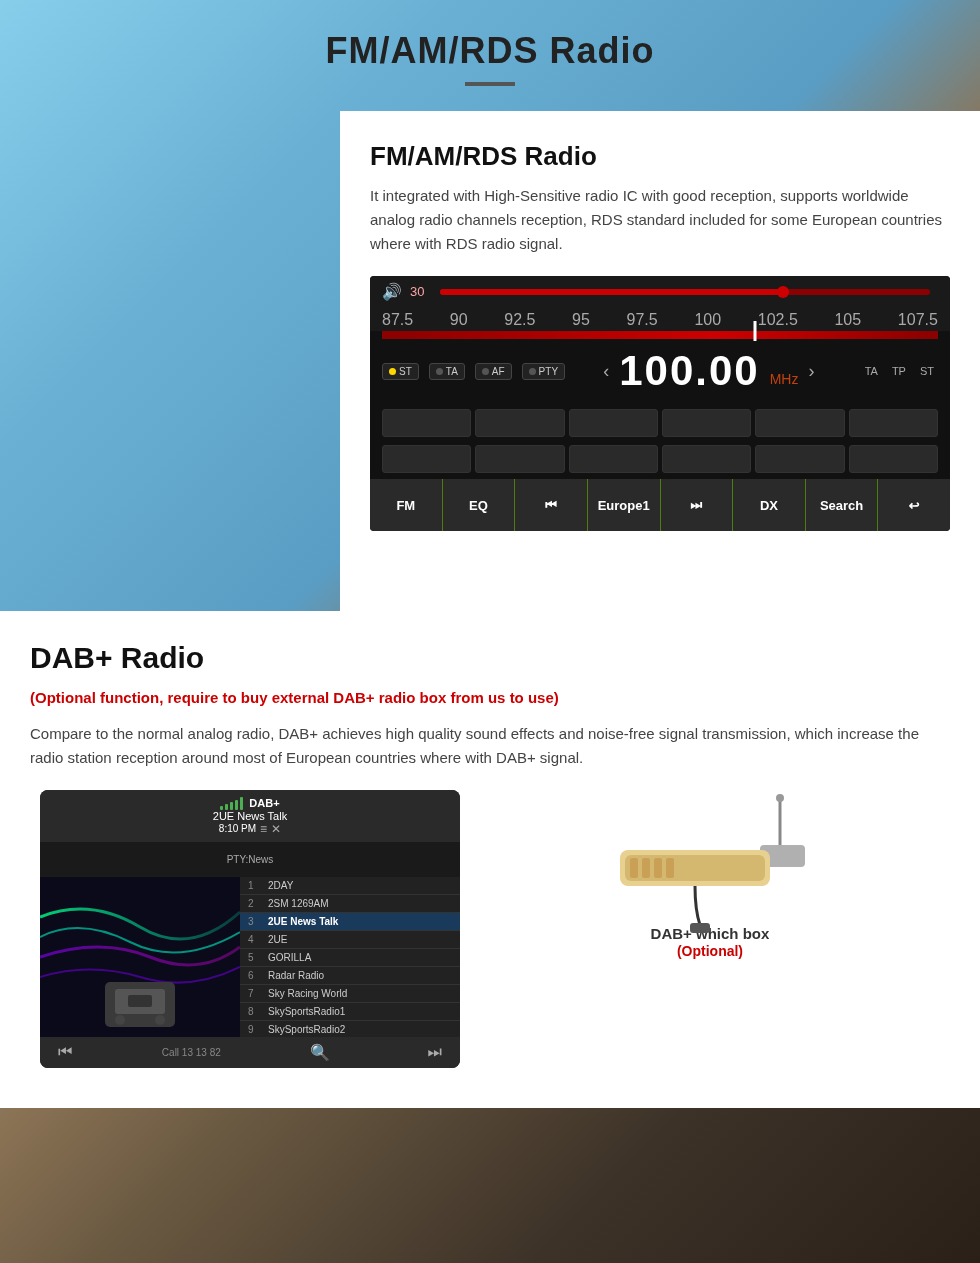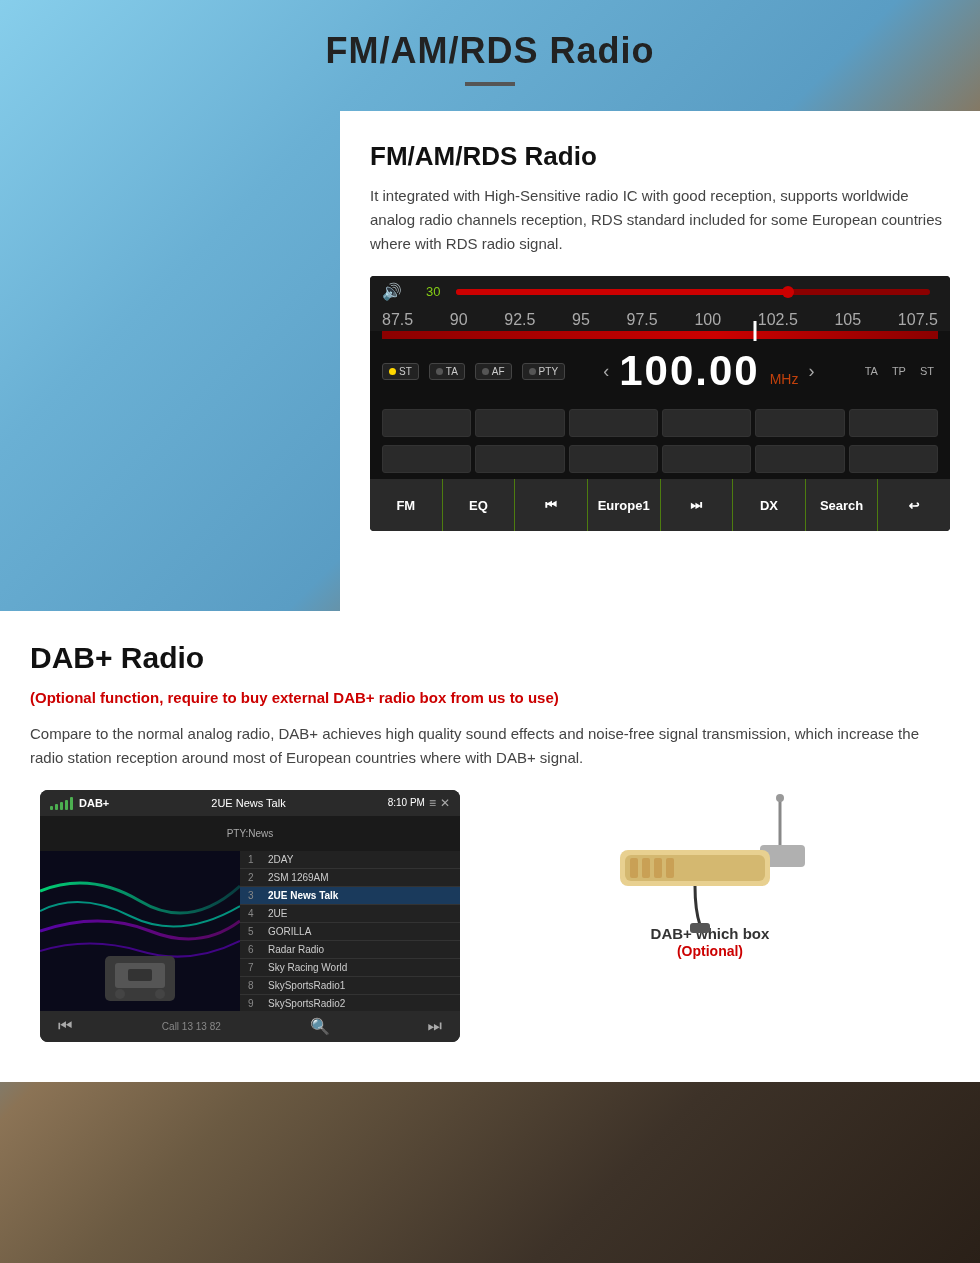--- a/index.html
+++ b/index.html
@@ -94,23 +94,23 @@
       align-items: center;
       padding: 6px 12px;
       gap: 8px;
     }
     .volume-icon-area {
       display: flex;
       align-items: center;
       gap: 4px;
     }
     .volume-number {
-      color: #84cc16;
+      color: #fca5a5;
       font-size: 13px;
-      margin-left: 20px;
+      margin-left: 4px;
     }
     .volume-slider-track {
       flex: 1;
       height: 6px;
       background: #8B0000;
       border-radius: 3px;
       position: relative;
       margin: 0 8px;
     }
     .volume-slider-fill {
@@ -300,20 +300,21 @@
       overflow: hidden;
       flex-shrink: 0;
     }
 
     .dab-header-bar {
       background: #2a2a2a;
       display: flex;
       align-items: center;
       justify-content: space-between;
       padding: 6px 10px;
+      flex-direction: column;
     }
 
     .dab-header-left {
       display: flex;
       align-items: center;
       gap: 6px;
     }
 
     .signal-bars {
       display: flex;

